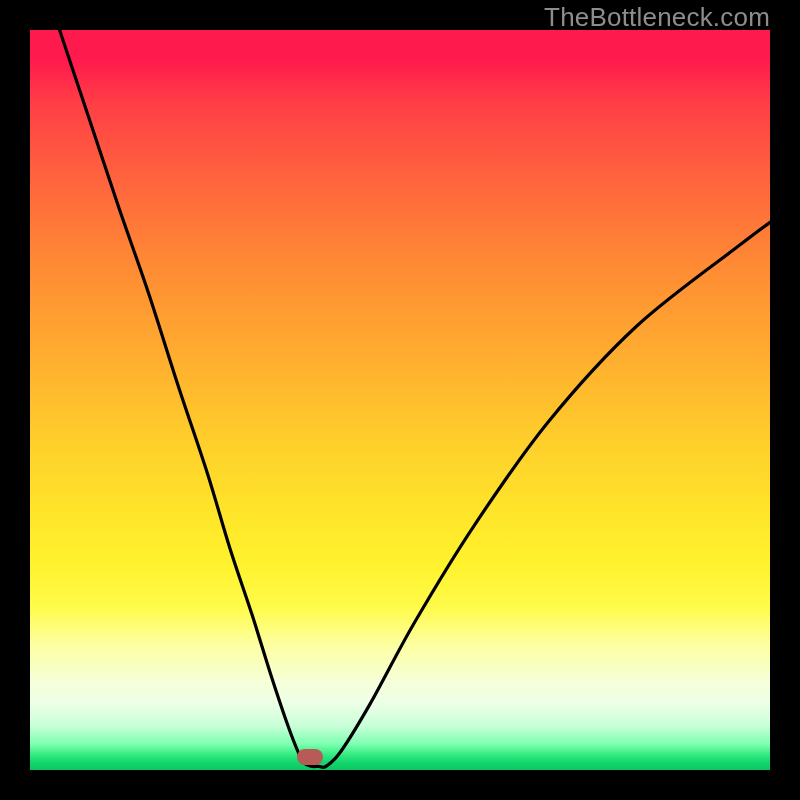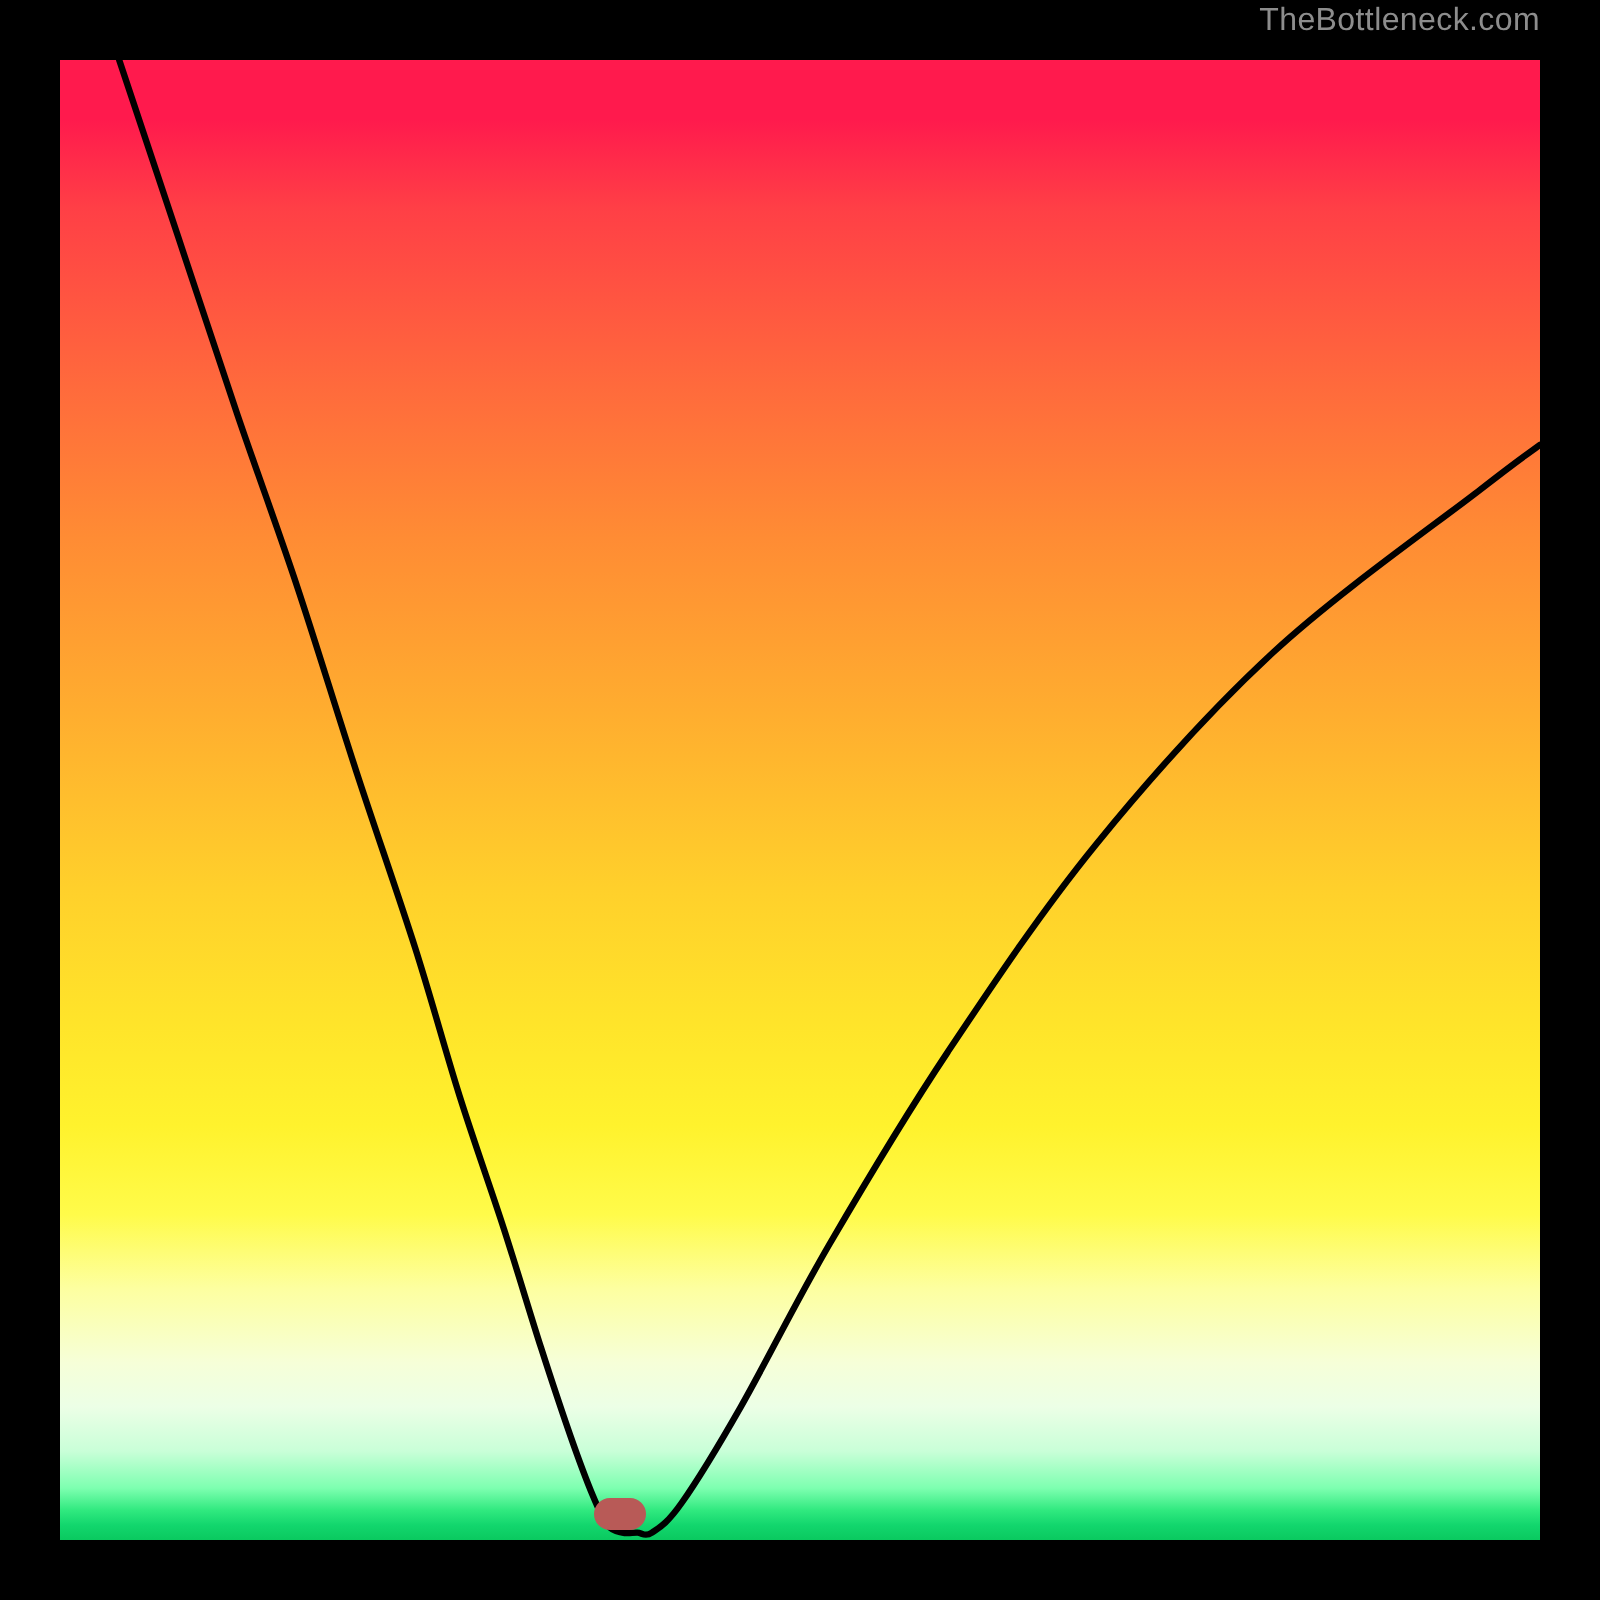--- a/index.html
+++ b/index.html
@@ -64,21 +64,21 @@
     height: 16px;
     border-radius: 8px / 8px;
     background: #b85a57;
     transform: translate(-50%, -50%);
   }
   .watermark {
     position: absolute;
     top: 2px;
     right: 30px;
     color: #8d8d8d;
-    font-size: 16px;
+    font-size: 26px;
     letter-spacing: 0.2px;
     font-weight: 500;
     user-select: none;
   }
 </style>
 </head>
 <body>
 
 <div class="frame">
   <div class="watermark">TheBottleneck.com</div>

